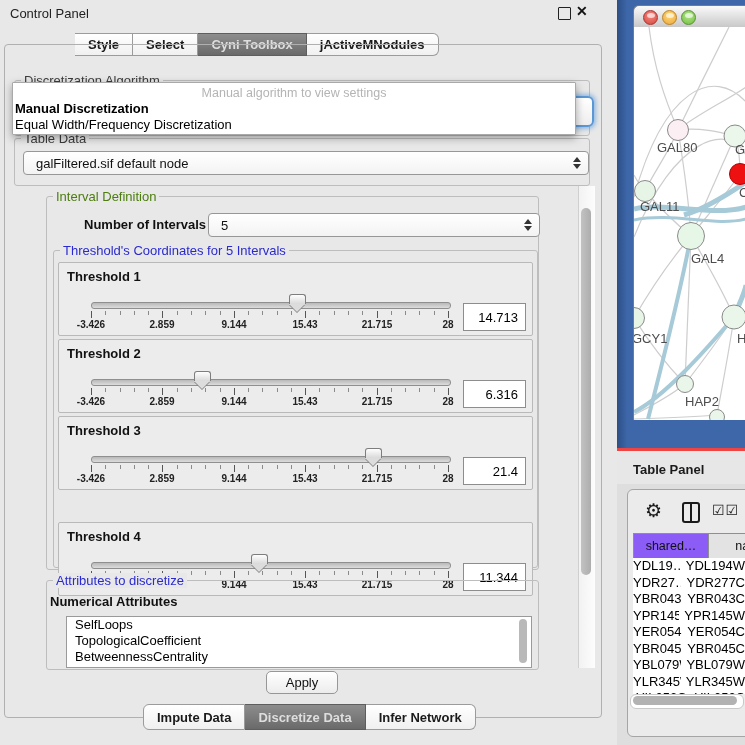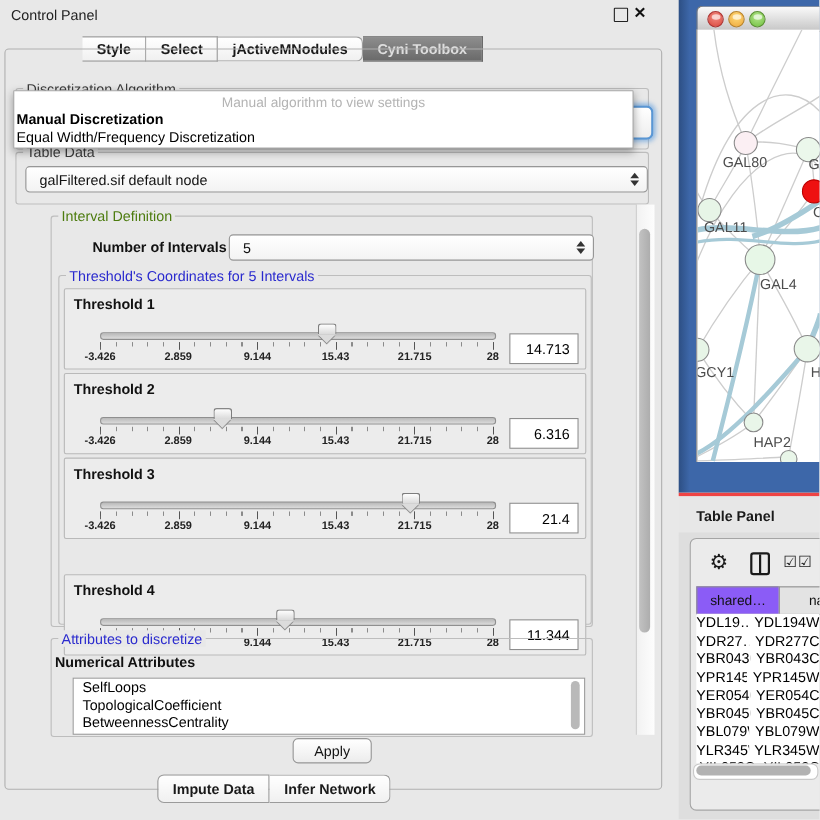--- a/index.html
+++ b/index.html
@@ -119,25 +119,25 @@
   <div class="abs" id="cp-float"></div>
   <div class="abs" id="cp-close">✕</div>
 
   <div class="abs tabrow" id="toptabs">
     <div class="tab">
         <span>Style</span>
       </div>
     <div class="tab">
         <span>Select</span>
       </div>
+    <div class="tab sel">
+        <span>Cyni Toolbox</span>
+      </div>
     <div class="tab last">
         <span>jActiveMNodules</span>
-      </div>
-    <div class="tab sel">
-        <span>Cyni Toolbox</span>
       </div>
   </div>
 
   <div class="abs" id="outer-pane"></div>
 
   <div class="abs group" style="left:14px;top:80px;width:574px;height:54px;">
     <span class="gtitle gt-dark">Discretization Algorithm</span>
   </div>
   <div class="abs" id="algo-combo-sliver"></div>
 
@@ -242,20 +242,23 @@
   <div class="abs" id="apply-btn">
       <span>Apply</span>
     </div>
 
   <div class="abs" id="cp-sbtrack"></div>
   <div class="abs" id="cp-sbthumb"></div>
 
   <div class="abs tabrow" id="bottabs">
     <div class="tab first" style="height:24px;">
         <span>Impute Data</span>
+      </div>
+    <div class="tab sel" style="height:24px;">
+        <span>Discretize Data</span>
       </div>
     <div class="tab last" style="height:24px;">
         <span>Infer Network</span>
       </div>
   </div>
 
   <div class="abs" id="desktop"></div>
 
   <div class="abs" id="net-titlebar">
     <div class="tl-btn" id="tl-red"></div>

